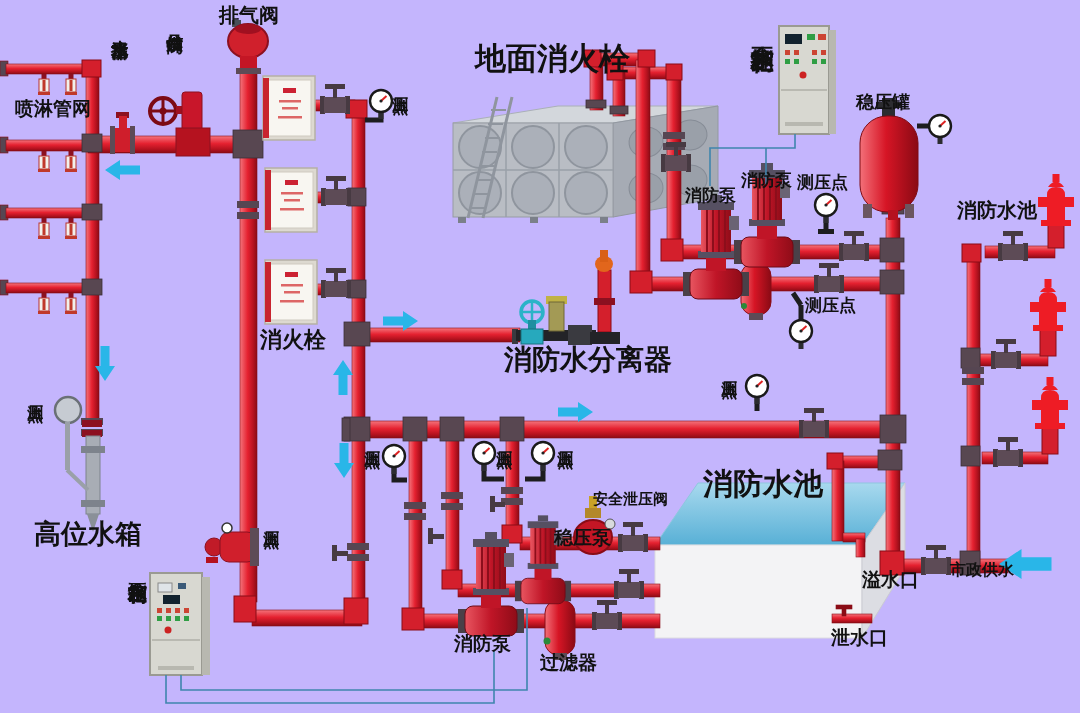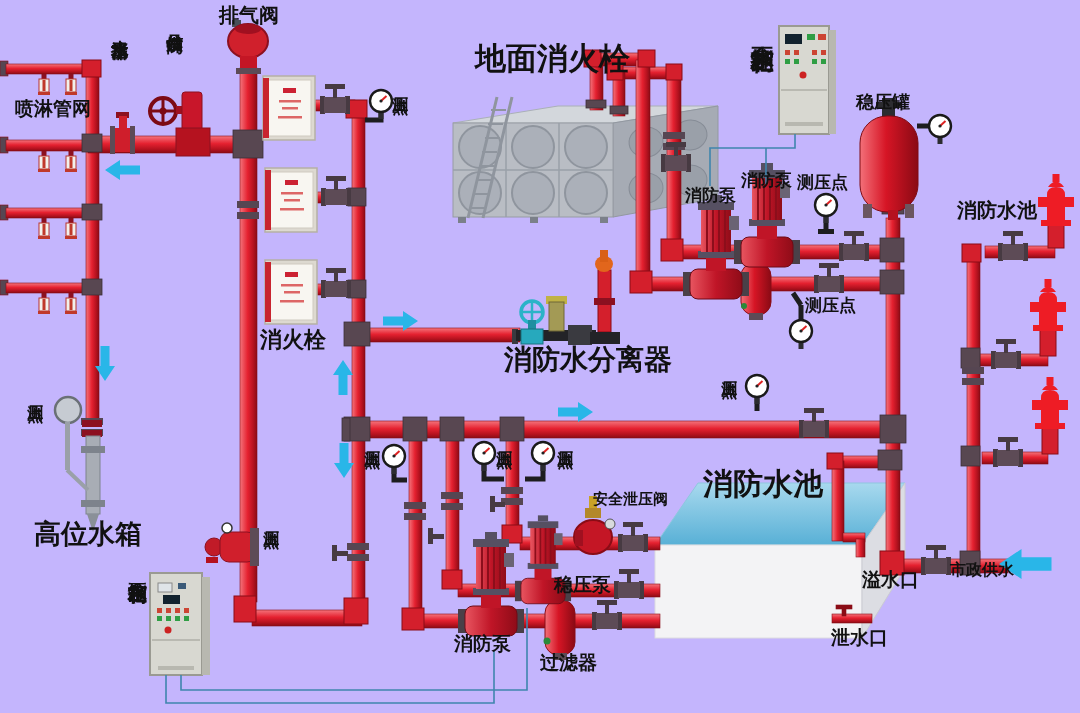--- a/index.html
+++ b/index.html
@@ -523,19 +523,19 @@
 <div class="lbl v" style="left:721px;top:368px;font-size:16px;">测压点</div>
 <div class="lbl v" style="left:27px;top:392px;font-size:16px;">测压点</div>
 <div class="lbl" style="left:34px;top:520px;font-size:27px;">高位水箱</div>
 <div class="lbl v" style="left:263px;top:518px;font-size:16px;">测压点</div>
 <div class="lbl v" style="left:127px;top:566px;font-size:19px;">水泵控制柜</div>
 <div class="lbl v" style="left:364px;top:438px;font-size:16px;">测压点</div>
 <div class="lbl v" style="left:496px;top:438px;font-size:16px;">测压点</div>
 <div class="lbl v" style="left:557px;top:438px;font-size:16px;">测压点</div>
 <div class="lbl" style="left:593px;top:491px;font-size:15px;">安全泄压阀</div>
 <div class="lbl" style="left:703px;top:468px;font-size:30px;">消防水池</div>
-<div class="lbl" style="left:554px;top:575px;font-size:19px;font-family:Liberation Serif, serif;">稳压泵</div>
+<div class="lbl" style="left:554px;top:528px;font-size:19px;font-family:Liberation Serif, serif;">稳压泵</div>
 <div class="lbl" style="left:454px;top:634px;font-size:19px;">消防泵</div>
 <div class="lbl" style="left:540px;top:653px;font-size:19px;">过滤器</div>
 <div class="lbl" style="left:830px;top:570px;font-size:19px;margin-left:32px;">溢水口</div>
 <div class="lbl" style="left:831px;top:628px;font-size:19px;text-align:right;">泄水口</div>
 <div class="lbl" style="left:950px;top:561px;font-size:16px;">市政供水</div>
 </div>
 
 </body></html>

